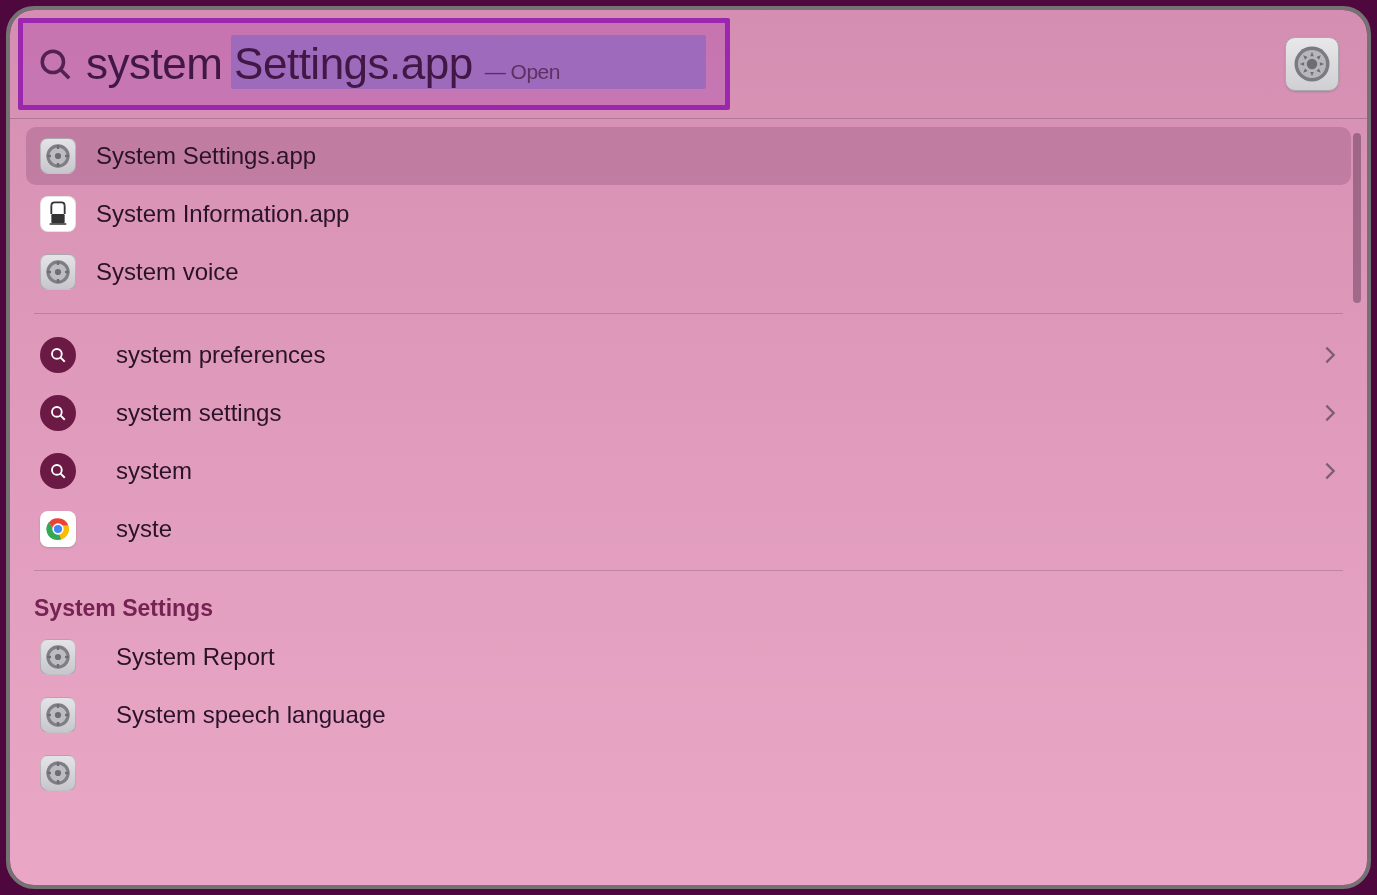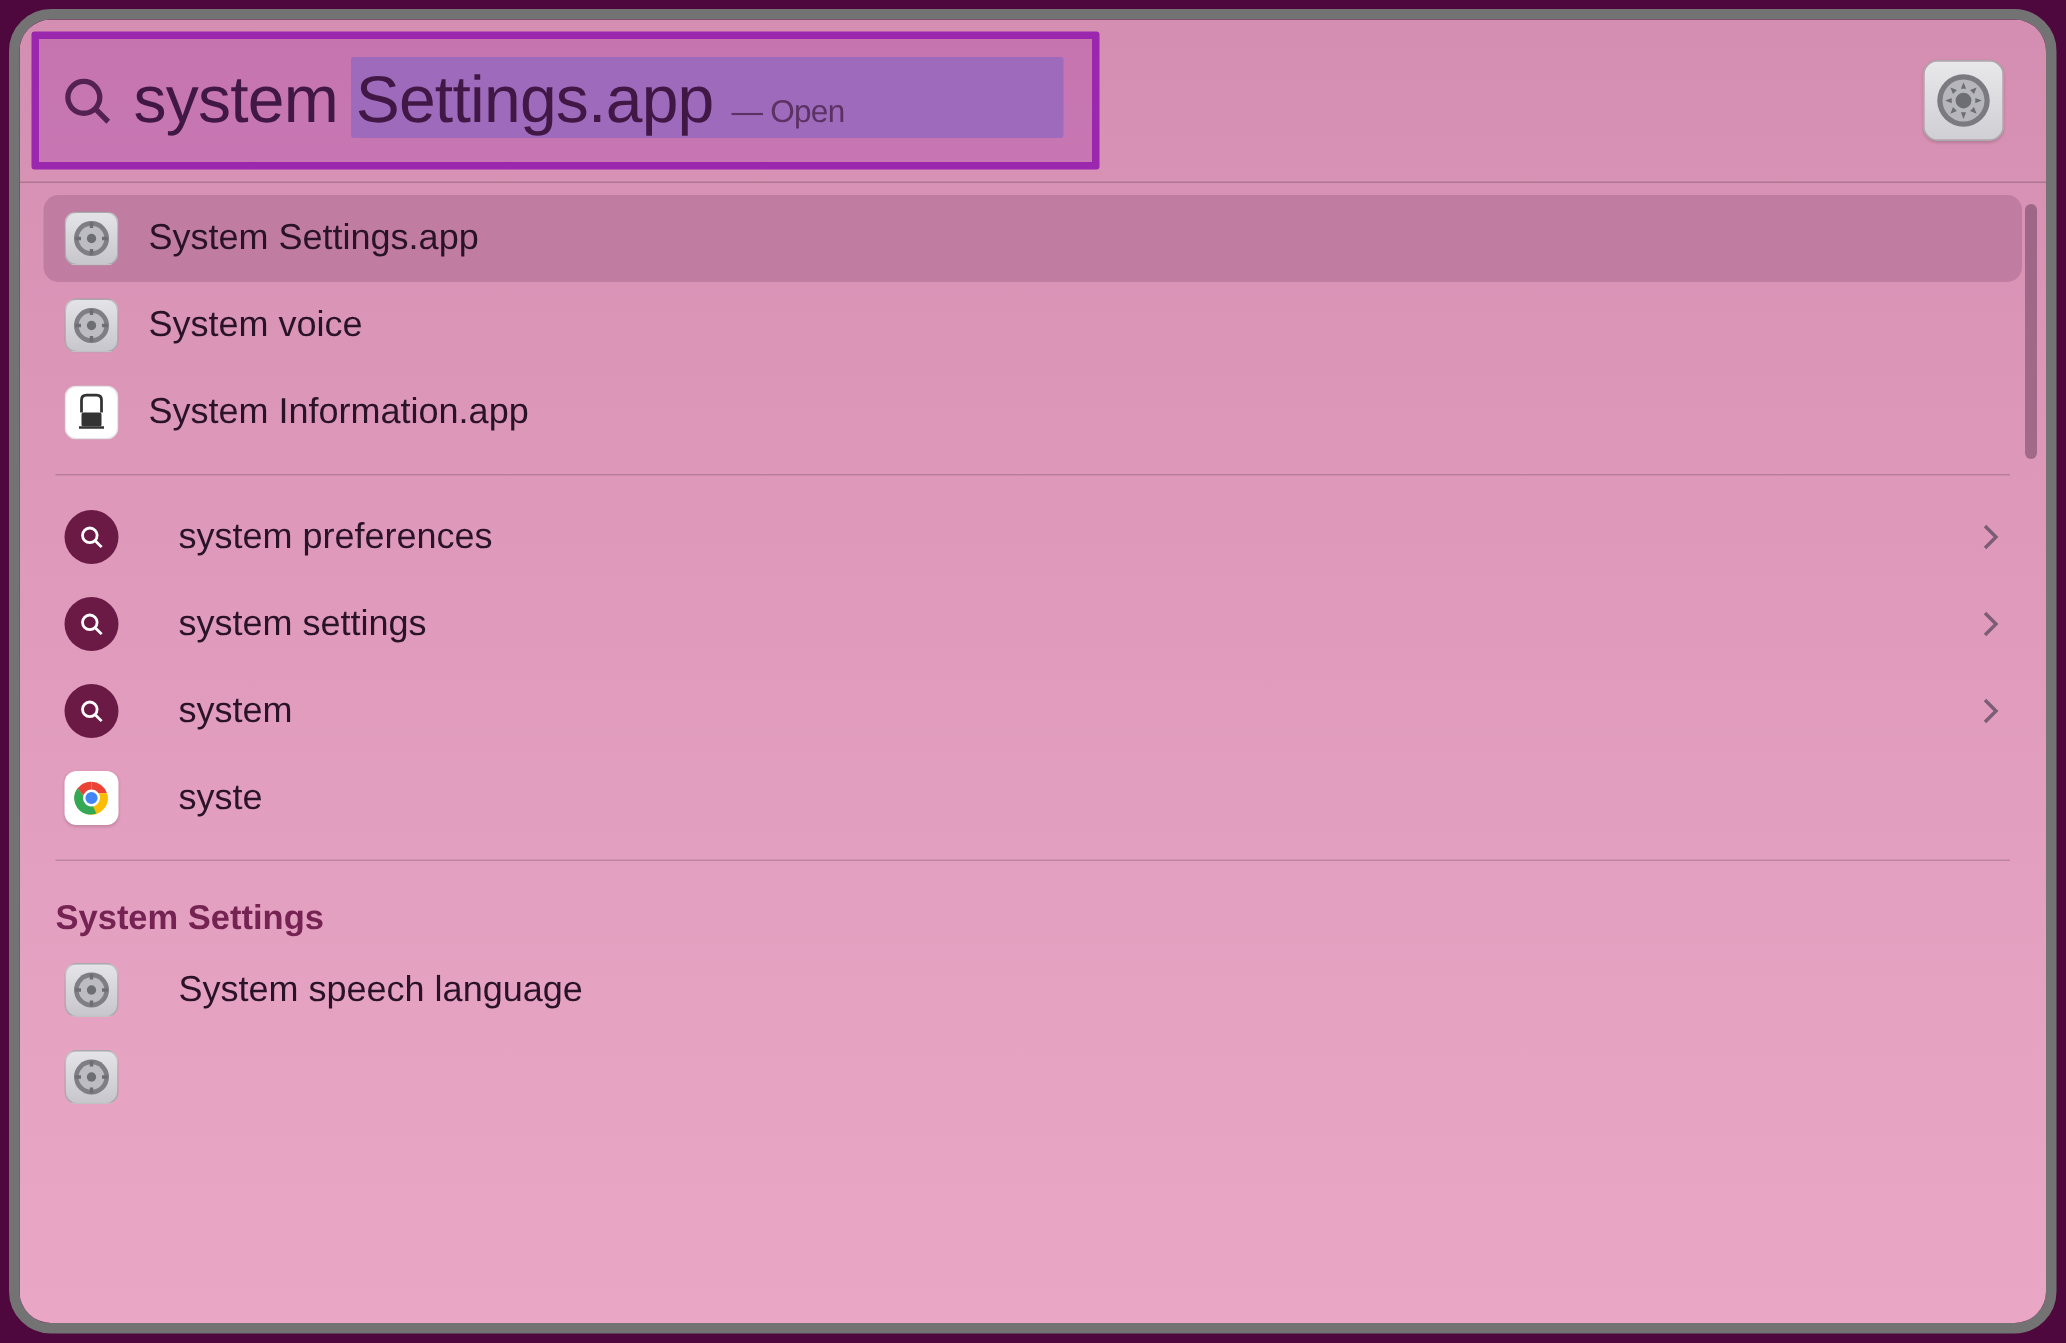--- a/index.html
+++ b/index.html
@@ -15,21 +15,21 @@
       height: 895px;
       position: relative;
       overflow: hidden;
     }
     .outer-frame {
       position: absolute;
       top: 6px;
       left: 6px;
       right: 6px;
       bottom: 6px;
-      border: 7px solid #737373;
+      border: 4px solid #737373;
       border-radius: 28px;
       overflow: hidden;
     }
     .spotlight-window {
       position: absolute;
       inset: 0;
       background: linear-gradient(180deg, #d38eb1 0%, #e19cbd 50%, #e9a7c5 100%);
       display: flex;
       flex-direction: column;
     }
@@ -277,48 +277,48 @@
                   <rect x="16.5" y="27" width="3" height="5"></rect>
       <rect x="4" y="16.5" width="5" height="3"></rect>
                   <rect x="27" y="16.5" width="5" height="3"></rect>
     </g>
   </svg>
             </div>
     <div class="row-label">System Settings.app</div>
   </div>
 
   <div class="result-row ">
+    <div class="row-icon icon-sysinfo">
+              <svg viewBox="0 0 36 36" width="30" height="30">
+    <path d="M10 8 Q10 4 14 4 L22 4 Q26 4 26 8" fill="none" stroke="#333" stroke-width="2.2"></path>
+    <line x1="10" y1="8" x2="10" y2="18" stroke="#333" stroke-width="2.2"></line>
+    <line x1="26" y1="8" x2="26" y2="18" stroke="#333" stroke-width="2.2"></line>
+    <rect x="10" y="18" width="16" height="11" fill="#333" rx="1.5"></rect>
+    <line x1="8" y1="30" x2="28" y2="30" stroke="#333" stroke-width="2"></line>
+  </svg>
+            </div>
+    <div class="row-label">System Information.app</div>
+  </div>
+
+  <div class="result-row ">
     <div class="row-icon icon-settings">
               <svg viewBox="0 0 36 36" width="28" height="28">
     <circle cx="18" cy="18" r="15" fill="#7e7e84"></circle>
     <circle cx="18" cy="18" r="11" fill="#bcbcc2"></circle>
     <g fill="#6d6d74">
       <circle cx="18" cy="18" r="4"></circle>
       <rect x="16.5" y="4" width="3" height="5"></rect>
                   <rect x="16.5" y="27" width="3" height="5"></rect>
       <rect x="4" y="16.5" width="5" height="3"></rect>
                   <rect x="27" y="16.5" width="5" height="3"></rect>
     </g>
   </svg>
             </div>
     <div class="row-label">System voice</div>
   </div>
-
-  <div class="result-row ">
-    <div class="row-icon icon-sysinfo">
-              <svg viewBox="0 0 36 36" width="30" height="30">
-    <path d="M10 8 Q10 4 14 4 L22 4 Q26 4 26 8" fill="none" stroke="#333" stroke-width="2.2"></path>
-    <line x1="10" y1="8" x2="10" y2="18" stroke="#333" stroke-width="2.2"></line>
-    <line x1="26" y1="8" x2="26" y2="18" stroke="#333" stroke-width="2.2"></line>
-    <rect x="10" y="18" width="16" height="11" fill="#333" rx="1.5"></rect>
-    <line x1="8" y1="30" x2="28" y2="30" stroke="#333" stroke-width="2"></line>
-  </svg>
-            </div>
-    <div class="row-label">System Information.app</div>
-  </div>
 </div>
 
       <div class="section-divider"></div>
 
       <div id="suggestions-list">
   <div class="suggestion-row">
     <div class="row-icon icon-search-circle">
               <svg class="mini-search-svg" viewBox="0 0 24 24">
     <circle cx="10.5" cy="10.5" r="6.5"></circle>
     <line x1="15.5" y1="15.5" x2="21" y2="21"></line>
@@ -374,50 +374,66 @@
     <div class="row-label">syste</div>
 
   </div>
 </div>
 
       <div class="section-divider"></div>
 
       <div class="section-header">System Settings</div>
 
       <div id="settings-list">
-
   <div class="suggestion-row">
     <div class="row-icon icon-settings">
               <svg viewBox="0 0 36 36" width="28" height="28">
     <circle cx="18" cy="18" r="15" fill="#7e7e84"></circle>
     <circle cx="18" cy="18" r="11" fill="#bcbcc2"></circle>
     <g fill="#6d6d74">
       <circle cx="18" cy="18" r="4"></circle>
       <rect x="16.5" y="4" width="3" height="5"></rect>
                   <rect x="16.5" y="27" width="3" height="5"></rect>
       <rect x="4" y="16.5" width="5" height="3"></rect>
                   <rect x="27" y="16.5" width="5" height="3"></rect>
     </g>
   </svg>
             </div>
-    <div class="row-label">System speech language</div>
+    <div class="row-label">System Report</div>
   </div>
 
   <div class="suggestion-row">
     <div class="row-icon icon-settings">
               <svg viewBox="0 0 36 36" width="28" height="28">
     <circle cx="18" cy="18" r="15" fill="#7e7e84"></circle>
     <circle cx="18" cy="18" r="11" fill="#bcbcc2"></circle>
     <g fill="#6d6d74">
       <circle cx="18" cy="18" r="4"></circle>
       <rect x="16.5" y="4" width="3" height="5"></rect>
                   <rect x="16.5" y="27" width="3" height="5"></rect>
       <rect x="4" y="16.5" width="5" height="3"></rect>
                   <rect x="27" y="16.5" width="5" height="3"></rect>
     </g>
   </svg>
             </div>
+    <div class="row-label">System speech language</div>
+  </div>
+
+  <div class="suggestion-row">
+    <div class="row-icon icon-settings">
+              <svg viewBox="0 0 36 36" width="28" height="28">
+    <circle cx="18" cy="18" r="15" fill="#7e7e84"></circle>
+    <circle cx="18" cy="18" r="11" fill="#bcbcc2"></circle>
+    <g fill="#6d6d74">
+      <circle cx="18" cy="18" r="4"></circle>
+      <rect x="16.5" y="4" width="3" height="5"></rect>
+                  <rect x="16.5" y="27" width="3" height="5"></rect>
+      <rect x="4" y="16.5" width="5" height="3"></rect>
+                  <rect x="27" y="16.5" width="5" height="3"></rect>
+    </g>
+  </svg>
+            </div>
   </div>
 </div>
 
     </div>
   </div>
 </div>
 
 </body></html>

